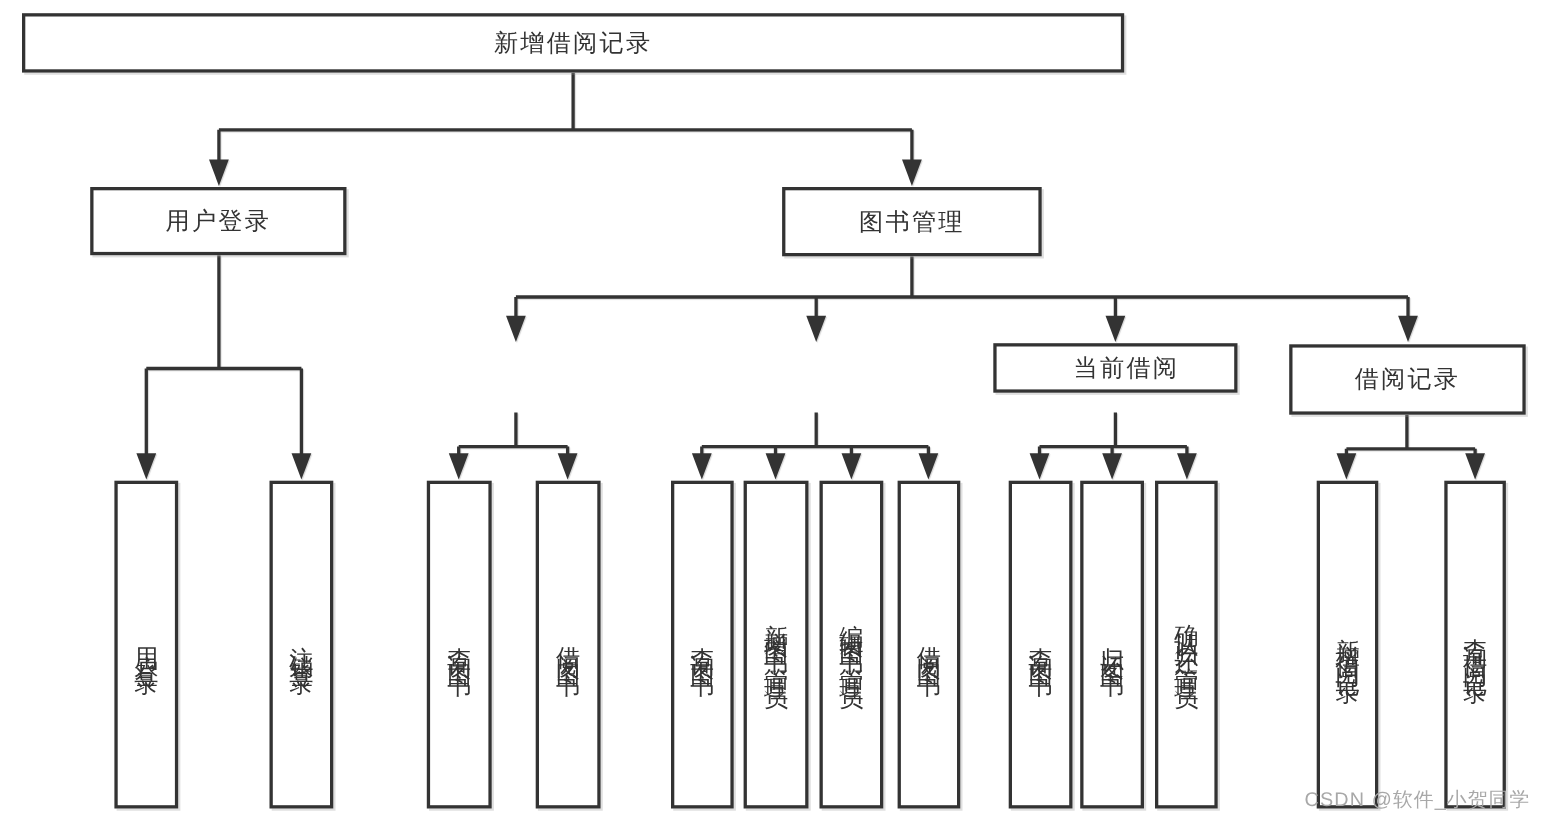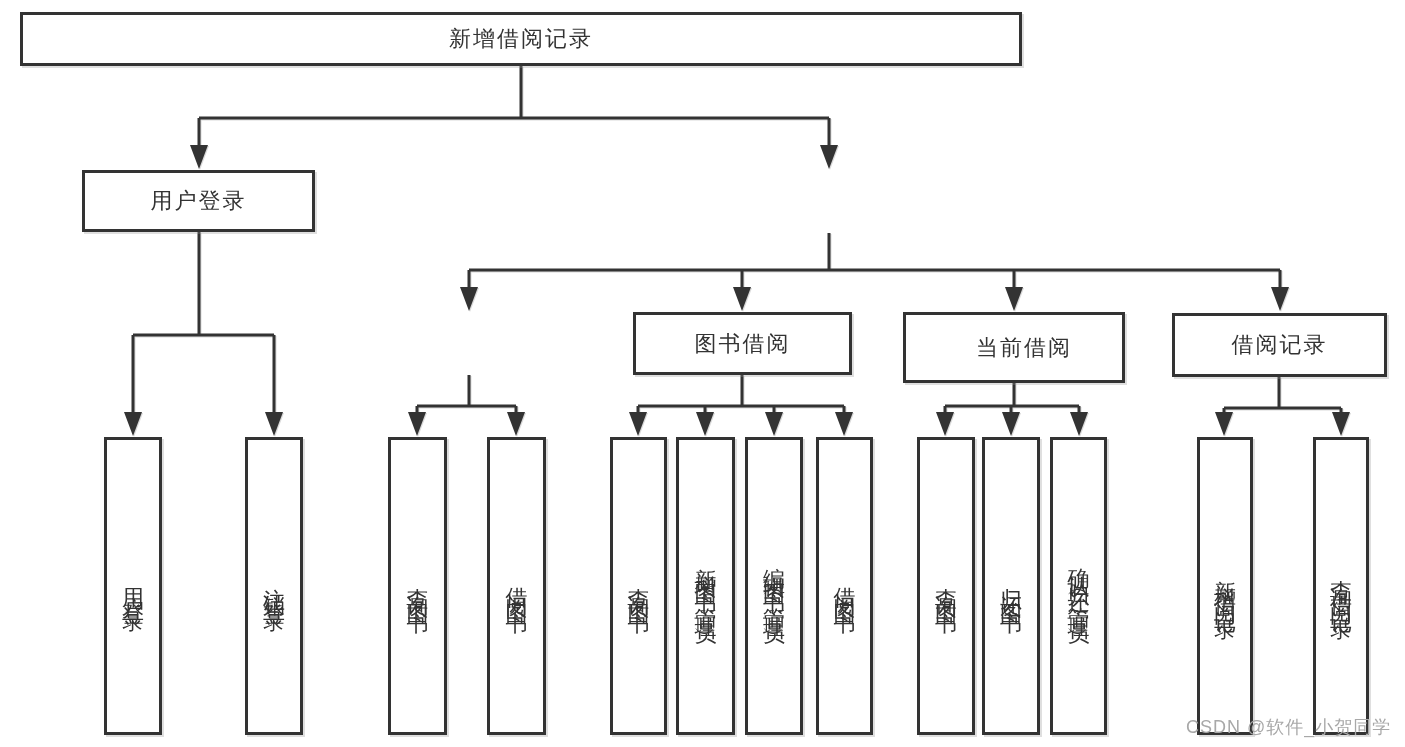--- a/index.html
+++ b/index.html
@@ -86,23 +86,23 @@
       <polygon points="1002,412 1020,412 1011,436"></polygon>
       <polygon points="1070,412 1088,412 1079,436"></polygon>
       <polygon points="1215,412 1233,412 1224,436"></polygon>
       <polygon points="1332,412 1350,412 1341,436"></polygon>
     </g>
   </svg>
 
   <div class="box h-box" style="left:20px;top:12px;width:1002px;height:54px;">新增借阅记录</div>
 
   <div class="box h-box" style="left:82px;top:170px;width:233px;height:62px;">用户登录</div>
+  <div class="box h-box" style="left:711px;top:170px;width:236px;height:63px;">图书管理</div>
 
-  <div class="box h-box" style="left:633px;top:312px;width:219px;height:63px;">图书借阅</div>
-  <div class="box h-box" style="left:903px;top:312px;width:222px;height:71px;padding-left:20px;">当前借阅</div>
+  <div class="box h-box" style="left:903px;top:312px;width:222px;height:45px;padding-left:20px;">当前借阅</div>
   <div class="box h-box" style="left:1172px;top:313px;width:215px;height:64px;">借阅记录</div>
 
   <div class="box v-box" style="left:104px;top:437px;width:58px;height:298px;">用户登录</div>
   <div class="box v-box" style="left:245px;top:437px;width:58px;height:298px;">注销登录</div>
 
   <div class="box v-box" style="left:388px;top:437px;width:59px;height:298px;">查询图书</div>
   <div class="box v-box" style="left:487px;top:437px;width:59px;height:298px;">借阅图书</div>
 
   <div class="box v-box" style="left:610px;top:437px;width:57px;height:298px;">查询图书</div>
   <div class="box v-box" style="left:676px;top:437px;width:59px;height:298px;">新增图书（管理员）</div>

